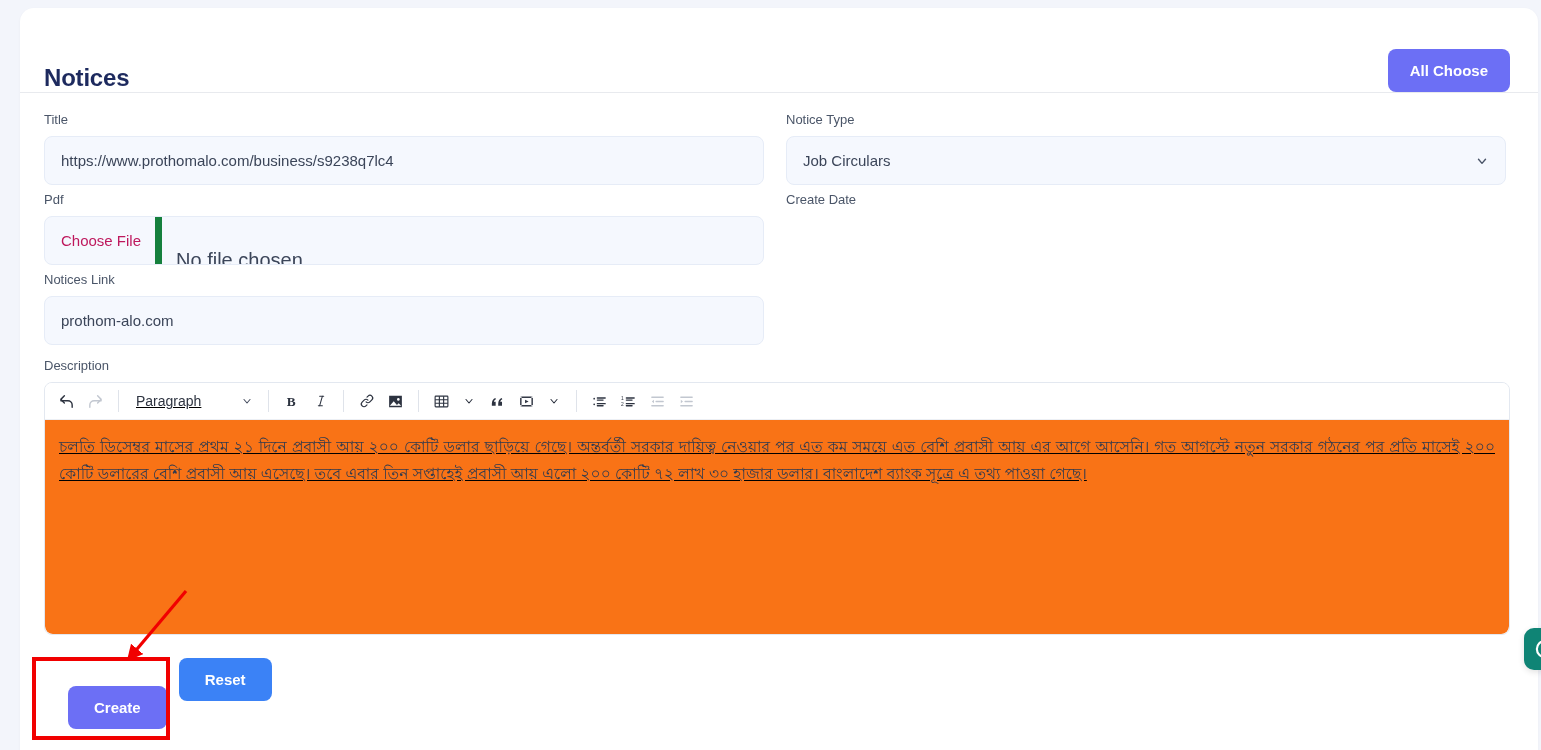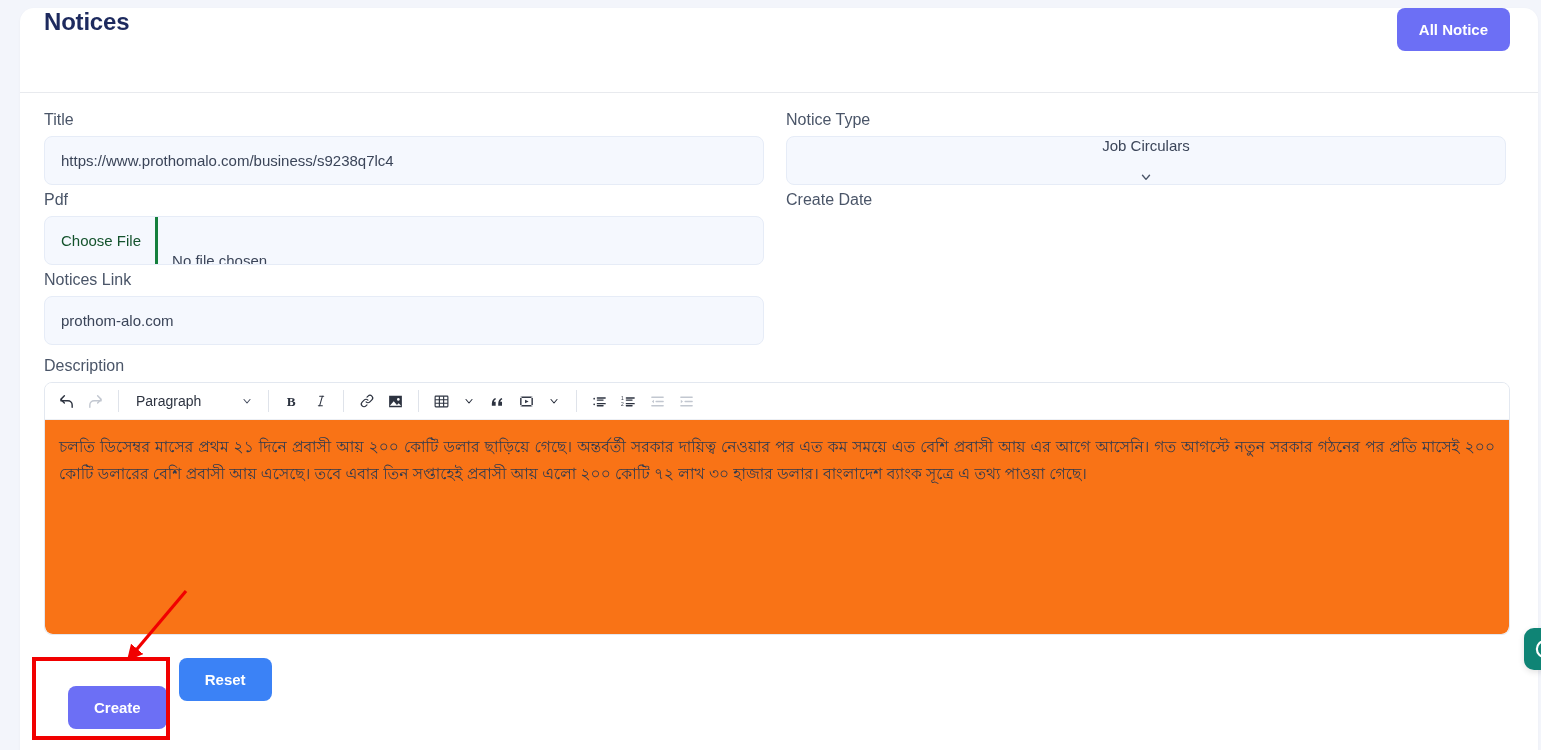--- a/index.html
+++ b/index.html
@@ -26,21 +26,21 @@
     height: 760px;
     background: #ffffff;
     border-radius: 14px 14px 0 0;
     box-shadow: 0 1px 3px rgba(16,24,40,0.04);
   }
 
   .card-header {
     height: 85px;
     border-bottom: 1px solid #e8eaee;
     display: flex;
-    align-items: flex-start;
+    align-items: flex-end;
     justify-content: space-between;
     padding: 0 28px 0 24px;
   }
 
   .page-title {
     font-size: 24px;
     font-weight: bold;
     color: #1d2a5e;
     letter-spacing: -0.2px;
   }
@@ -67,21 +67,21 @@
     display: flex;
     gap: 22px;
     margin-bottom: 6px;
   }
 
   .field { width: 720px; }
   .field.full { width: 720px; }
 
   .field-label {
     display: block;
-    font-size: 16px;
+    font-size: 13px;
     color: #4a5568;
     margin-bottom: 7px;
     line-height: 18px;
   }
 
   .control {
     height: 49px;
     background: #f5f8fe;
     border: 1px solid #e6ecf7;
     border-radius: 8px;
@@ -89,60 +89,60 @@
     align-items: center;
     padding: 0 16px;
     font-size: 15px;
     color: #3b4559;
     width: 100%;
   }
 
   .control.select {
     justify-content: space-between;
     cursor: pointer;
-    flex-direction: column;
   }
 
   .chev {
     width: 14px; height: 14px;
     flex: 0 0 auto;
     color: #4a5568;
   }
 
   
   .control.file {
     padding: 0;
     overflow: hidden;
     cursor: pointer;
   }
   .file-btn {
     height: 100%;
     display: flex; align-items: center;
     padding: 0 14px 0 16px;
     font-size: 15px;
-    color: #14532d;
-    border-right: 3px solid #15803d;
+    color: #be185d;
+    border-right: 7px solid #15803d;
   }
   .file-name {
     padding-left: 14px;
-    font-size: 15px;
+    font-size: 20px;
     color: #3b4559;
     margin-top: 40px;
   }
 
   
   .editor-wrap {
     margin-top: 12px;
   }
   .editor {
     border: 1px solid #e3e8f0;
     border-radius: 8px;
     width: 1466px;
     overflow: hidden;
     background: #ffffff;
+    text-decoration: underline;
   }
   .toolbar {
     height: 37px;
     display: flex;
     align-items: center;
     padding: 0 8px;
     background: #ffffff;
     border-bottom: 1px solid #eceff4;
     gap: 2px;
   }
@@ -256,21 +256,21 @@
 </style>
 </head>
 <body>
 
 <div class="page">
 
   <div class="card">
 
     <div class="card-header">
       <div class="page-title">Notices</div>
-      <button class="btn-all-notice">All Notice</button>
+      <button class="btn-all-notice">All Choose</button>
     </div>
 
     <div class="form-body">
 
       <div class="row">
         <div class="field">
           <label class="field-label">Title</label>
           <div class="control" placeholder="Title">https://www.prothomalo.com/business/s9238q7lc4</div>
         </div>
         <div class="field">

